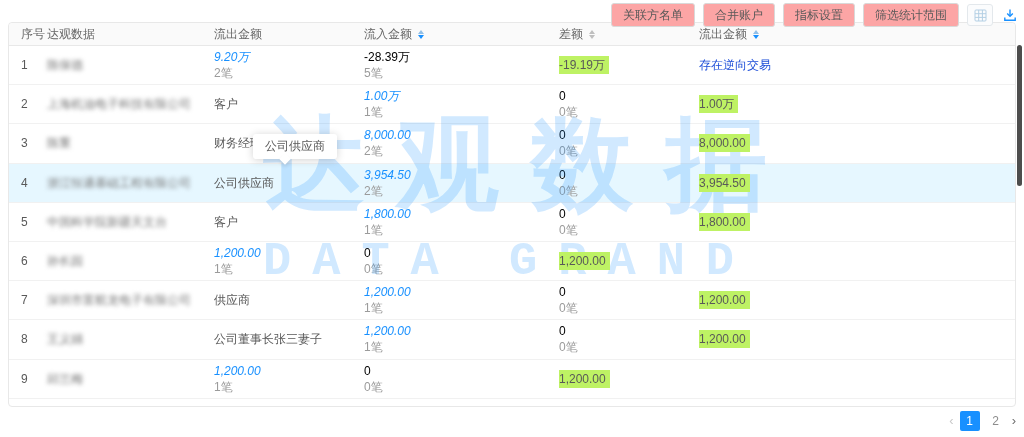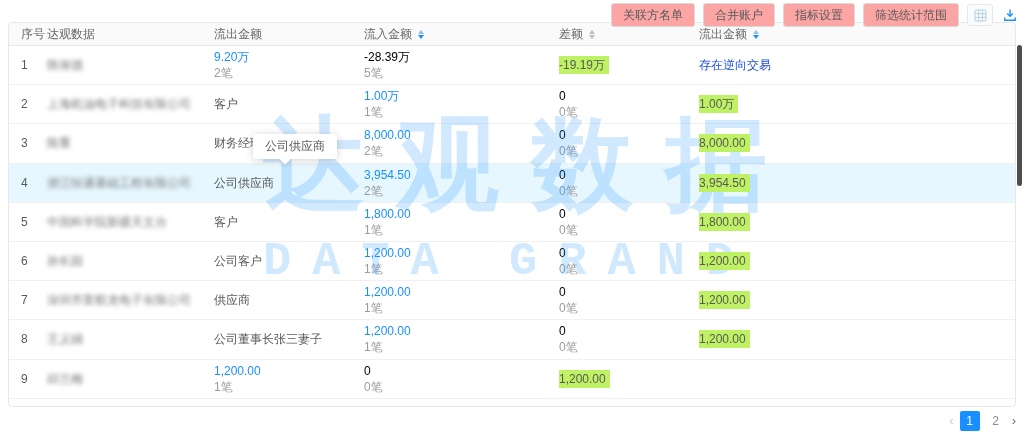--- a/index.html
+++ b/index.html
@@ -26,21 +26,21 @@
   .caret-down { width:0; height:0; border-left:3.5px solid transparent; border-right:3.5px solid transparent; border-top:4px solid #bfbfbf; }
   .sorter.active .caret-down { border-top-color:#1890ff; }
   .sorter.active .caret-up   { border-bottom-color:#91bfe8; }
 
   .rows { }
   .trow { height:39.2px; display:grid; grid-template-columns:26px 167px 150px 195px 140px 165px 1fr;
     padding-left:12px; align-items:center; border-bottom:1px solid #f1f1f1; background:#fff; }
   .trow.row-highlight { background:#e6f7ff; }
   .cell { line-height:16px; overflow:hidden; white-space:nowrap; }
   .cell.name { filter:blur(2px); color:#737373; }
-  .amount-in  { color:#1890ff; }
+  .amount-in  { color:#1890ff;font-style:italic; }
   .amount-out { color:#000000; }
   .count { color:#9b9b9b; }
   .diff-chip { position:relative; z-index:5; background:#bef264; padding:1px 4px 1px 0; display:inline-block; }
   .audit { color:#1d4ed8; }
 
   
   .watermark { position:absolute; z-index:3; pointer-events:none; color:rgba(24,144,255,0.20); font-weight:bold;font-family:Liberation Mono, monospace; }
   .wm-cn { left:263px; top:116px; font-size:102px; letter-spacing:32px; line-height:1.1; }
   .wm-en { left:263px; top:236px; font-size:47px; letter-spacing:21px; line-height:1.1; }
 
@@ -211,21 +211,20 @@
       <div class="count">0笔</div>
     </div>
     <div class="cell">
       <span class="diff-chip">1,800.00</span>
     </div>
     <div class="cell audit"></div>
   </div>
       <div class="trow">
     <div class="cell">6</div>
     <div class="cell name">孙长园</div>
-    <div class="cell">公司客户</div>
     <div class="cell">
       <div class="amount-in">1,200.00</div>
       <div class="count">1笔</div>
     </div>
     <div class="cell">
       <div class="amount-out">0</div>
       <div class="count">0笔</div>
     </div>
     <div class="cell">
       <span class="diff-chip">1,200.00</span>

